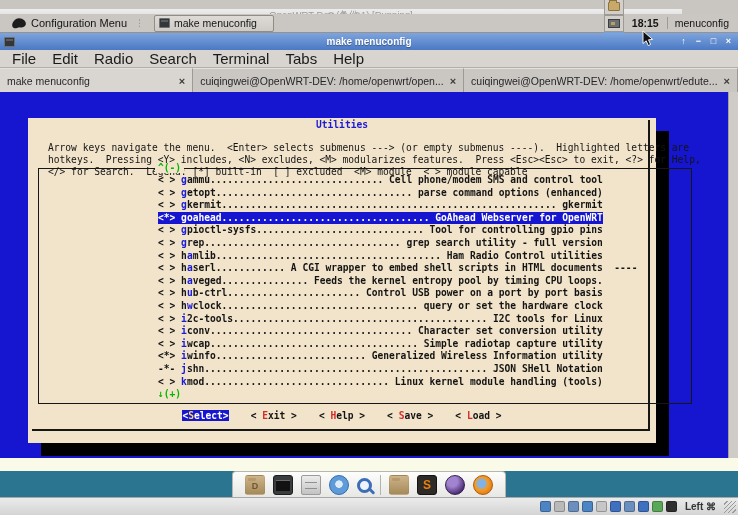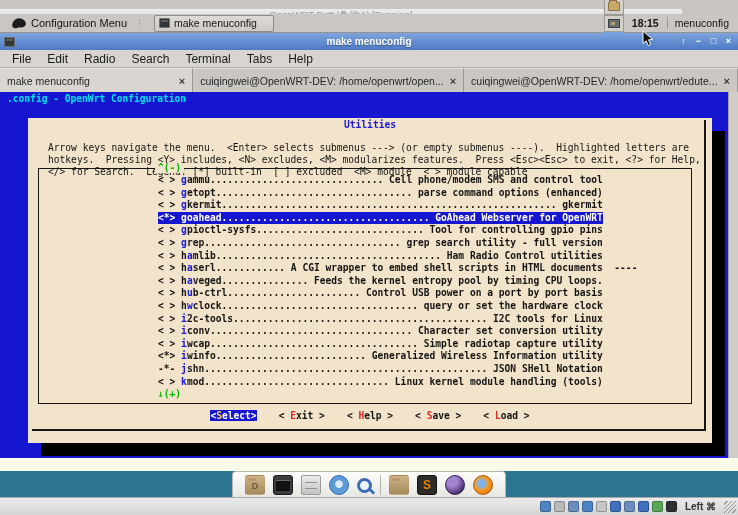--- a/index.html
+++ b/index.html
@@ -56,21 +56,21 @@
     font-size:10px; font-weight:bold; text-shadow:0 1px 1px rgba(0,0,0,.35); }
   #win-controls { position:absolute; right:3px; top:0; height:17px; display:flex;
     align-items:center; gap:2px; }
   .win-ctl { width:13px; text-align:center; color:#fff; font-size:9px;
     font-weight:bold; line-height:13px; }
 
   
   #menubar { position:absolute; left:0; top:50px; width:738px; height:18px;
     background:#d8d5d0; border-bottom:1px solid #b2afaa; display:flex;
     align-items:center; padding-left:4px; }
-  .menu-item { font-size:12px; color:#1a1a1a; padding:0 8px; line-height:18px; }
+  .menu-item { font-size:15px; color:#1a1a1a; padding:0 8px; line-height:18px; }
 
   
   #tabbar { position:absolute; left:0; top:68px; width:738px; height:24px;
     background:#c2bfba; display:flex; }
   .tab { flex:1; display:flex; align-items:center; background:#cac7c2;
     border-right:1px solid #9d9a95; border-top:1px solid #e4e1dc; padding:0 7px; }
   .tab.active { background:#d9d6d1; }
   .tab-label { flex:1; font-size:10.5px; color:#26262a; white-space:nowrap;
     overflow:hidden; }
   .tab-close { font-size:11px; font-weight:bold; color:#3c3c3c; padding-left:6px; }
@@ -81,21 +81,21 @@
   #term-scrollbar { position:absolute; right:0; top:92px; width:10px; height:379px;
     background:#cfccc7; border-left:1px solid #a5a29d; }
   #t-header { position:absolute; left:7px; top:1px; color:#00e0e6; font-size:9.6px;
     font-weight:bold; white-space:pre; }
   #t-breadcrumb { position:absolute; left:7px; top:13px; right:14px; display:flex;
     align-items:center; }
   #t-bc-text { color:#00e0e6; font-size:9.6px; font-weight:bold; white-space:pre; }
   #t-bc-rule { flex:1; border-top:2px solid #00e0e6; margin-left:5px; margin-top:1px; }
 
   
-  #dialog { position:absolute; left:28px; top:26px; width:684px; height:325px;
+  #dialog { position:absolute; left:28px; top:26px; width:628px; height:325px;
     background:#f2e4ca; box-shadow:13px 13px 0 #000; }
   #dlg-frame { position:absolute; left:4px; top:2px; right:6px; bottom:12px;
     border-right:2px solid #161616; border-bottom:2px solid #161616;
     pointer-events:none; }
   #dlg-title { position:absolute; left:0; right:0; top:1px; text-align:center;
     color:#1a1ad8; font-size:9.6px; font-weight:bold; }
   #dlg-help { position:absolute; left:20px; top:24px; color:#141414; font-size:9.6px;
     font-weight:normal; line-height:12px; white-space:pre; }
   #listbox { position:absolute; left:10px; top:50px; width:654px; height:236px;
     border:1px solid #161616; }
@@ -240,21 +240,20 @@
         <span class="tab-label">cuiqingwei@OpenWRT-DEV: /home/openwrt/open...</span>
         <span class="tab-close">×</span>
       </div>
       <div class="tab">
         <span class="tab-label">cuiqingwei@OpenWRT-DEV: /home/openwrt/edute...</span>
         <span class="tab-close">×</span>
       </div>
     </div>
 
   <div id="terminal">
-    <div id="t-header">.config - OpenWrt Configuration</div>
 
     <div id="dialog">
       <div id="dlg-title">Utilities</div>
       <div id="dlg-help">Arrow keys navigate the menu.  &lt;Enter&gt; selects submenus ---&gt; (or empty submenus ----).  Highlighted letters are
 hotkeys.  Pressing &lt;Y&gt; includes, &lt;N&gt; excludes, &lt;M&gt; modularizes features.  Press &lt;Esc&gt;&lt;Esc&gt; to exit, &lt;?&gt; for Help,
 &lt;/&gt; for Search.  Legend: [*] built-in  [ ] excluded  &lt;M&gt; module  &lt; &gt; module capable</div>
       <div id="listbox">
         <span id="scroll-top">^(-)</span>
         <div id="rows"><div class="row"><span>&lt; &gt; </span><span class="hot">g</span><span>ammu.............................. Cell phone/modem SMS and control tool</span></div><div class="row"><span>&lt; &gt; </span><span class="hot">g</span><span>etopt.................................. parse command options (enhanced)</span></div><div class="row"><span>&lt; &gt; </span><span class="hot">g</span><span>kermit.......................................................... gkermit</span></div><div class="row selected">&lt;*&gt; goahead.................................... GoAhead Webserver for OpenWRT</div><div class="row"><span>&lt; &gt; </span><span class="hot">g</span><span>pioctl-sysfs............................. Tool for controlling gpio pins</span></div><div class="row"><span>&lt; &gt; </span><span class="hot">g</span><span>rep.................................. grep search utility - full version</span></div><div class="row"><span>&lt; &gt; h</span><span class="hot">a</span><span>mlib....................................... Ham Radio Control utilities</span></div><div class="row"><span>&lt; &gt; h</span><span class="hot">a</span><span>serl............ A CGI wrapper to embed shell scripts in HTML documents  ----</span></div><div class="row"><span>&lt; &gt; h</span><span class="hot">a</span><span>veged............... Feeds the kernel entropy pool by timing CPU loops.</span></div><div class="row"><span>&lt; &gt; h</span><span class="hot">u</span><span>b-ctrl....................... Control USB power on a port by port basis</span></div><div class="row"><span>&lt; &gt; h</span><span class="hot">w</span><span>clock.................................. query or set the hardware clock</span></div><div class="row"><span>&lt; &gt; </span><span class="hot">i</span><span>2c-tools............................................ I2C tools for Linux</span></div><div class="row"><span>&lt; &gt; </span><span class="hot">i</span><span>conv................................... Character set conversion utility</span></div><div class="row"><span>&lt; &gt; </span><span class="hot">i</span><span>wcap.................................... Simple radiotap capture utility</span></div><div class="row"><span>&lt;*&gt; </span><span class="hot">i</span><span>winfo.......................... Generalized Wireless Information utility</span></div><div class="row"><span>-*- </span><span class="hot">j</span><span>shn................................................. JSON SHell Notation</span></div><div class="row"><span>&lt; &gt; </span><span class="hot">k</span><span>mod................................ Linux kernel module handling (tools)</span></div><div id="scroll-bottom">↓(+)</div></div>
       </div>

